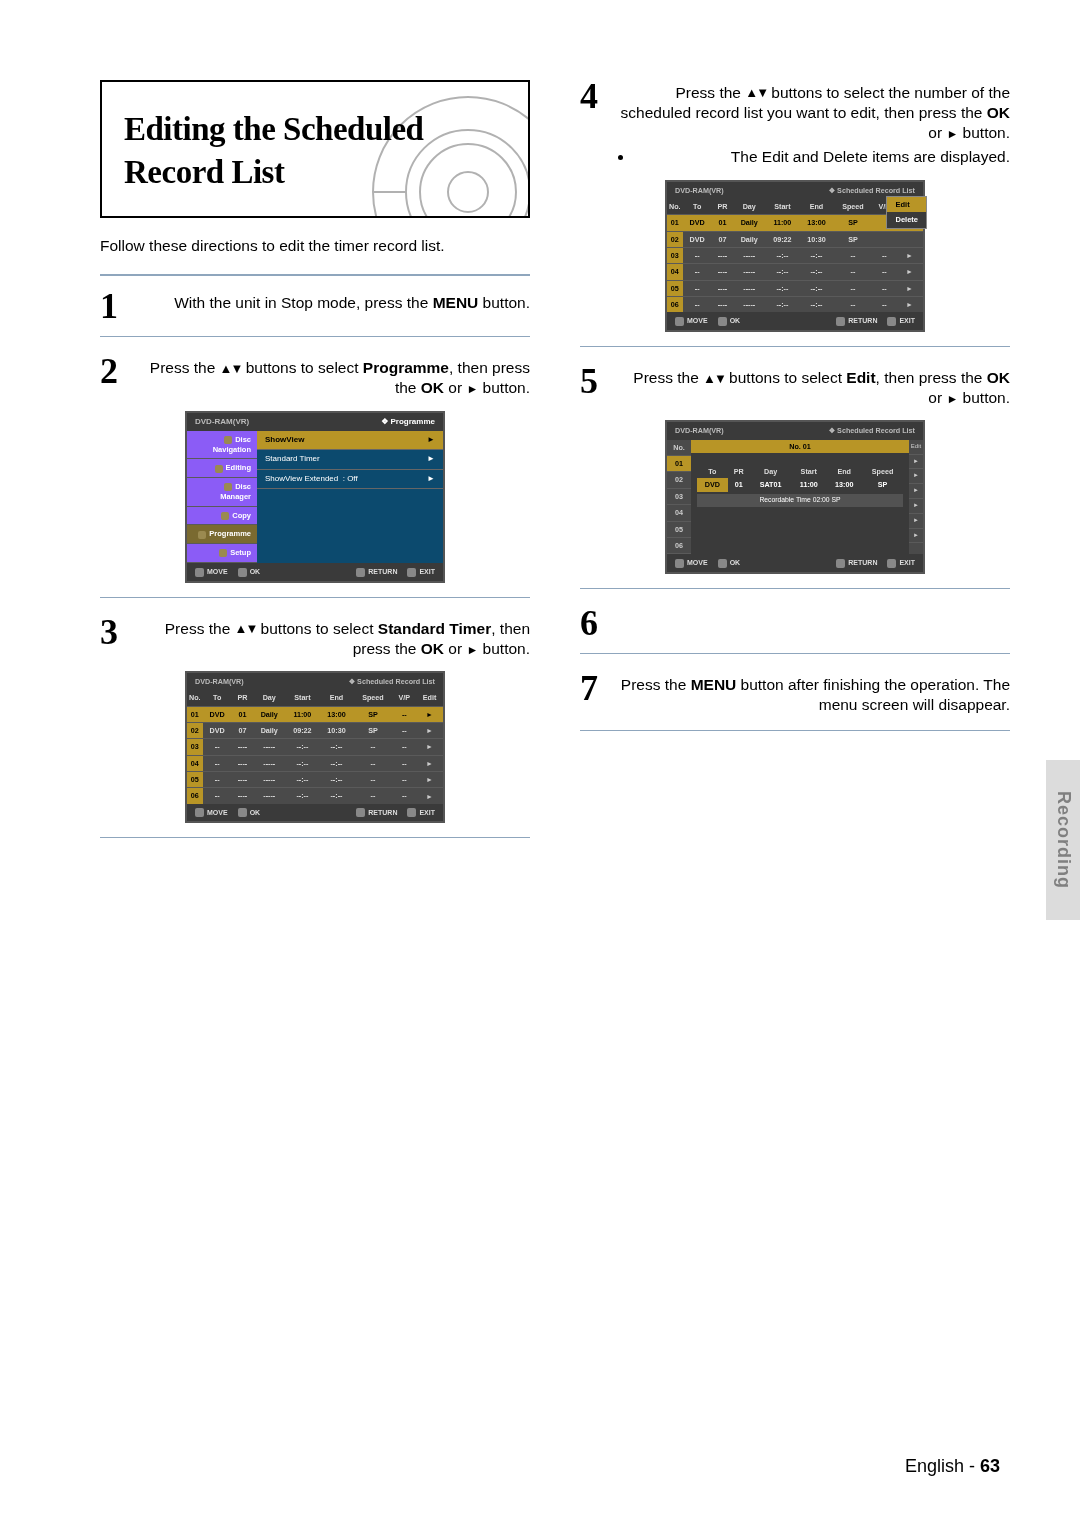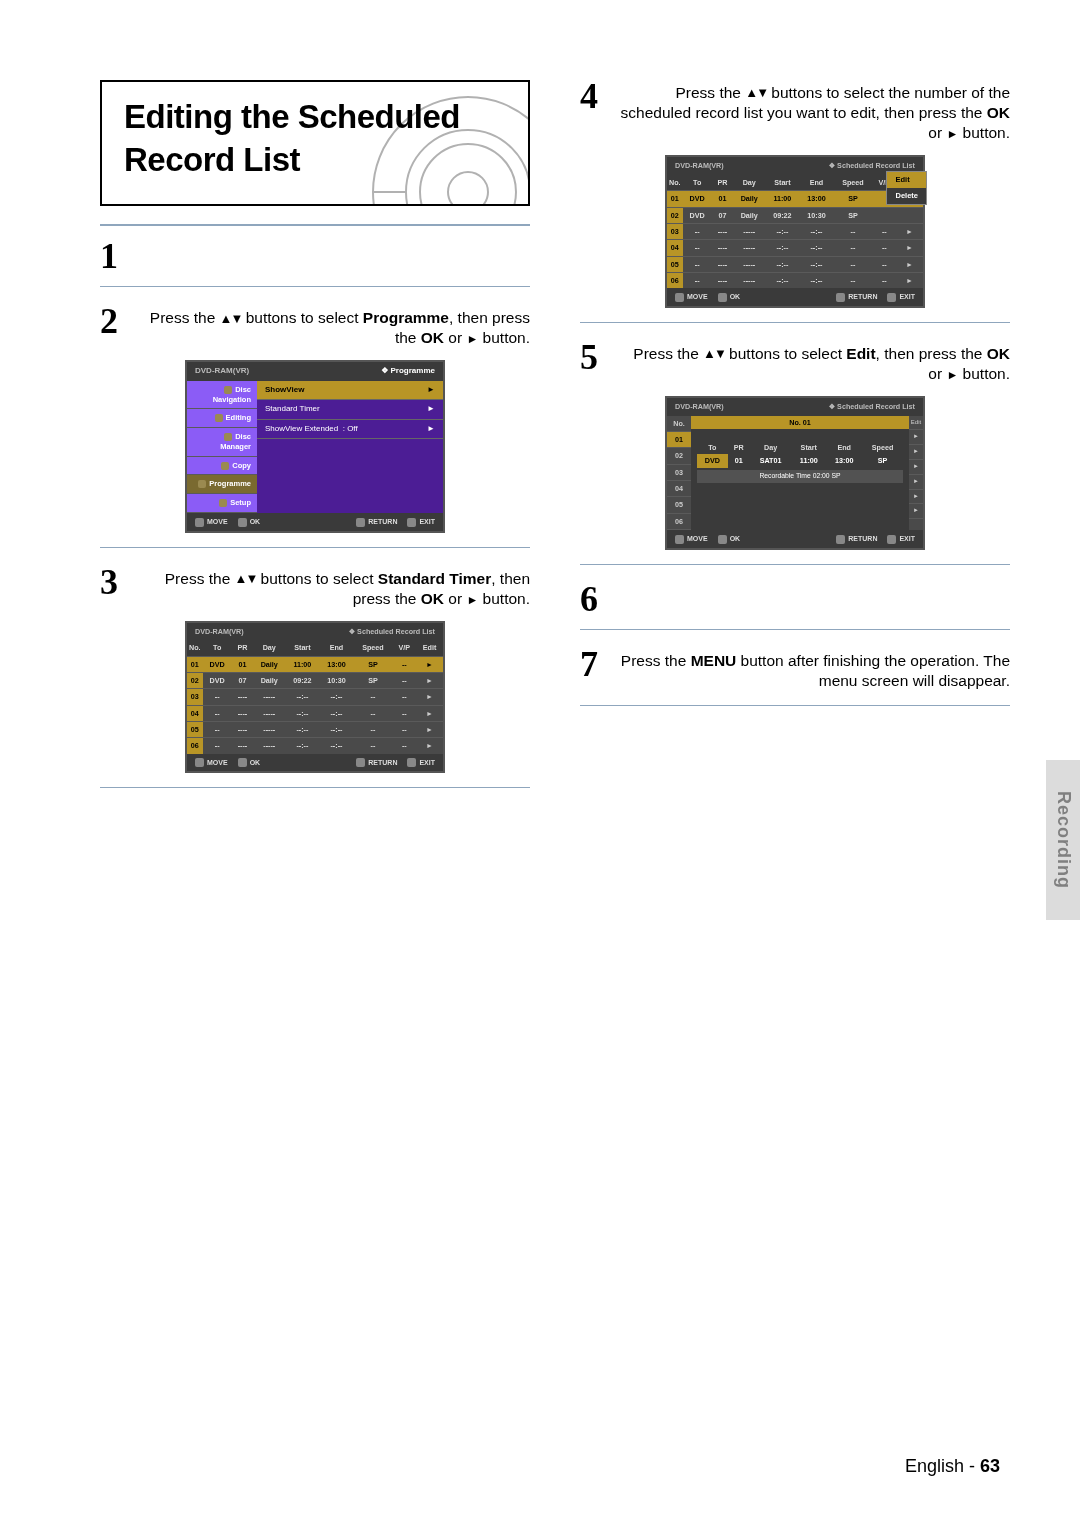--- a/index.html
+++ b/index.html
@@ -12,24 +12,25 @@
     position: relative;
     padding: 80px 70px 40px 100px;
     font-size: 15.5px;
     line-height: 1.3;
   }
   .columns { display: flex; gap: 50px; }
   .col { flex: 1; min-width: 0; }
 
   .title-box {
     border: 2px solid #000;
-    padding: 14px 22px 22px 22px;
+    padding: 26px 22px 22px 22px;
     position: relative;
     overflow: hidden;
     margin-bottom: 18px;
+    font-family: Liberation Serif, serif;
   }
   .title-box h1 { font-size: 33px; font-weight: bold; letter-spacing: -0.5px; }
   .disc-art {
     position: absolute; right: -40px; top: 10px; width: 200px; height: 200px;
     opacity: 0.30;
   }
   .disc-art circle.stroke { fill:none; stroke:#000; stroke-width:2; }
 
   .media-row { display:flex; gap:6px; margin: 14px 0 18px 70px; align-items:center;}
   .media-ic {
@@ -69,21 +70,21 @@
   }
   .osd .hdr { display:flex; justify-content:space-between; padding:4px 8px; color:#bbb; font-weight:bold;}
   .osd .hdr .ttl { color:#fff; }
   .osd .hdr .diamond::before { content:"❖ "; }
 
   .osd-menu { display:flex; }
   .osd-side { width:70px; background:#8b5cf6; }
   .osd-side .mi { padding:4px 6px; border-bottom:1px solid #5a5a5a; text-align:right; font-weight:bold; font-size:7.5px;}
   .osd-side .mi.sel { background:#7a6a30; color:#fff;}
   .osd-side .mi .ic { display:inline-block; width:8px; height:8px; background:#9a8a50; margin-right:3px; vertical-align:middle; border-radius:2px;}
-  .osd-main { flex:1; background:#4c1d95; }
+  .osd-main { flex:1; background:#0c4a6e; }
   .osd-main .row { display:flex; justify-content:space-between; padding:4px 8px; border-bottom:1px solid #666; }
   .osd-main .row.sel { background:#b89526; color:#000; font-weight:bold;}
   .osd-main .row .chev { font-size:8px; }
 
   .osd-foot { display:flex; gap:10px; padding:4px 8px; font-size:7px; color:#ddd; font-weight:bold;}
   .osd-foot .fi::before {
     content:''; display:inline-block; width:9px; height:9px; margin-right:3px;
     vertical-align:middle; background:#888; border-radius:2px;
   }
 
@@ -141,25 +142,27 @@
       <svg class="disc-art" viewBox="0 0 200 200">
         <circle cx="100" cy="100" r="95" class="stroke"></circle>
         <circle cx="100" cy="100" r="62" class="stroke"></circle>
         <circle cx="100" cy="100" r="48" class="stroke"></circle>
         <circle cx="100" cy="100" r="20" class="stroke"></circle>
         <line x1="5" y1="100" x2="38" y2="100" stroke="#000" stroke-width="2"></line>
       </svg>
     </div>
 
 
+    <p class="lead">Follow these directions to edit the timer record list.</p>
 
     <hr class="hr">
 
     <div class="step">
       <div class="num">1</div>
+      <div class="body"><span>With the unit in Stop mode, press the </span><span class="bold">MENU</span><span> button.</span></div>
     </div>
     <hr class="hr-thin">
 
     <div class="step">
       <div class="num">2</div>
       <div class="body"><span>Press the </span><span class="arrows">▲▼</span><span> buttons to select </span><span class="bold">Programme</span><span>, then press the </span><span class="bold">OK</span><span> or </span><span class="playicon">►</span><span> button.</span></div>
     </div>
 
     <div class="osd">
       <div class="hdr">
@@ -301,20 +304,23 @@
 
     <hr class="hr-thin">
   </div>
 
   <div class="col">
 
     <div class="step">
       <div class="num">4</div>
       <div class="body">
         <span>Press the </span><span class="arrows">▲▼</span><span> buttons to select the number of the scheduled record list you want to edit, then press the </span><span class="bold">OK</span><span> or </span><span class="playicon">►</span><span> button.</span>
+        <ul>
+            <li>The Edit and Delete items are displayed.</li>
+          </ul>
       </div>
     </div>
 
     <div class="osd-table" style="position:relative">
       <div class="hdr">
           <span>DVD-RAM(VR)</span>
           <span class="diamond">Scheduled Record List</span>
         </div>
       <table>
         <tbody>

